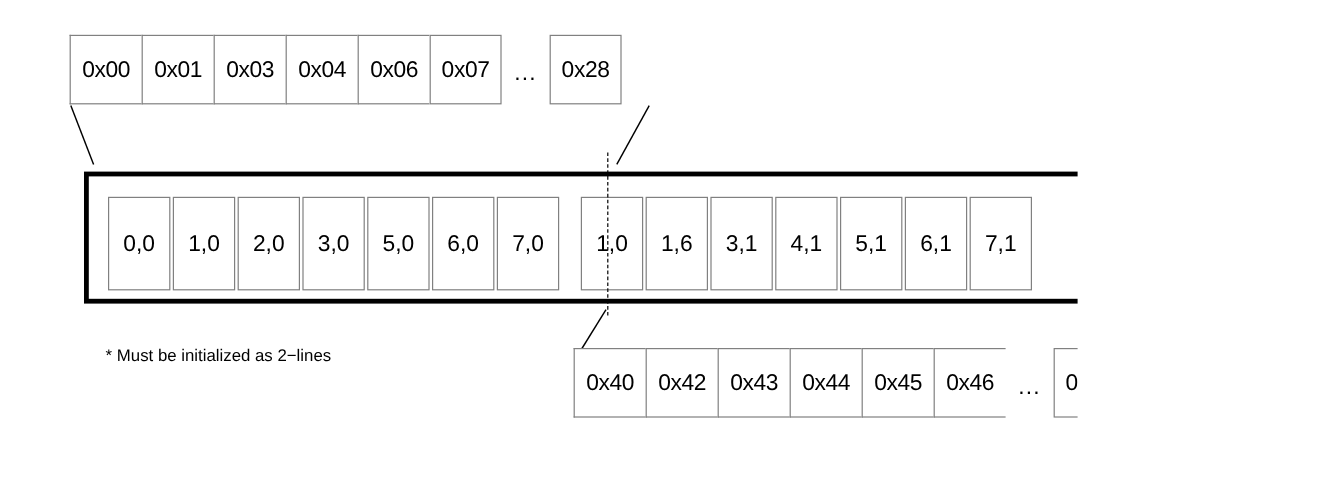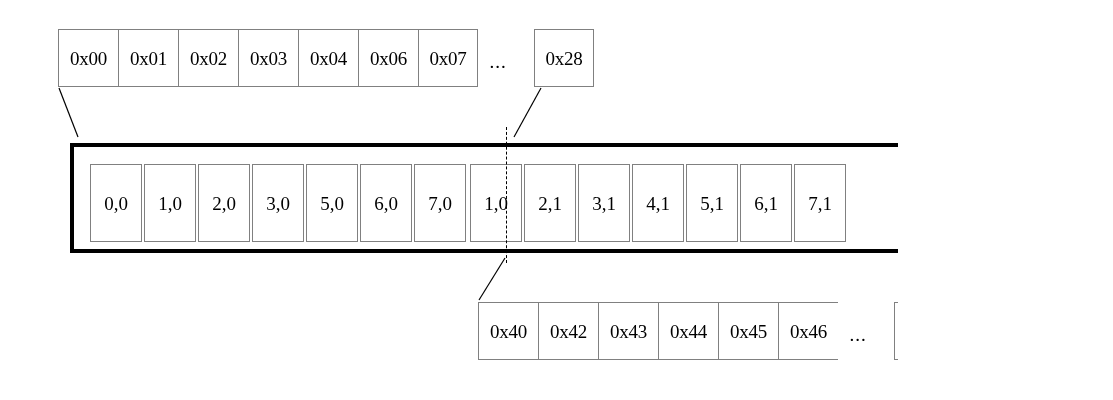--- a/index.html
+++ b/index.html
@@ -10,21 +10,20 @@
   body {
     font-family: "Liberation Sans", sans-serif;
     color: #000000;
   }
   #canvas {
     position: relative;
     width: 898px;
     height: 400px;
     background: #ffffff;
     overflow: hidden;
-    font-family: Liberation Serif, serif;
   }
 
   
   .addr-row {
     position: absolute;
     display: flex;
     align-items: stretch;
   }
   .addr-cell {
     width: 60px;
@@ -49,21 +48,21 @@
     display: flex;
     align-items: flex-end;
     justify-content: center;
     padding-bottom: 14px;
     box-sizing: border-box;
     font-size: 19px;
     letter-spacing: 1px;
   }
   .addr-cell.standalone {
     border-right-width: 1px;
-    margin-left: 16px;
+    margin-left: 0;
   }
 
   
   #memory-box {
     position: absolute;
     left: 70px;
     top: 143px;
     width: 872px;
     height: 110px;
     box-sizing: border-box;
@@ -121,21 +120,20 @@
   }
 </style>
 </head>
 <body>
 
 <div id="canvas">
 
   <div class="addr-row" id="top-row" style="left:58px; top:29px;">
     <div class="addr-cell">0x00</div>
     <div class="addr-cell">0x01</div>
-    <div class="addr-cell">0x02</div>
     <div class="addr-cell">0x03</div>
     <div class="addr-cell">0x04</div>
     <div class="addr-cell">0x06</div>
     <div class="addr-cell last-in-group">0x07</div>
     <div class="ellipsis">...</div>
     <div class="addr-cell standalone">0x28</div>
   </div>
 
   <svg class="connector" style="left:0px; top:0px; width:1113px; height:400px;">
     <line x1="59" y1="88" x2="78" y2="137"></line>
@@ -145,35 +143,36 @@
   </svg>
 
   <div id="memory-box">
     <div id="memory-cells">
       <div class="mem-cell">0,0</div>
       <div class="mem-cell">1,0</div>
       <div class="mem-cell">2,0</div>
       <div class="mem-cell">3,0</div>
       <div class="mem-cell">5,0</div>
       <div class="mem-cell">6,0</div>
-      <div class="mem-cell" style="margin-right:4px;">7,0</div>
+      <div class="mem-cell" style="margin-right:18px;">7,0</div>
       <div class="mem-cell">1,0</div>
-      <div class="mem-cell">2,1</div>
+      <div class="mem-cell">1,6</div>
       <div class="mem-cell">3,1</div>
       <div class="mem-cell">4,1</div>
       <div class="mem-cell">5,1</div>
       <div class="mem-cell">6,1</div>
       <div class="mem-cell">7,1</div>
     </div>
   </div>
 
   <div id="split-line"></div>
 
+  <div id="note">* Must be initialized as 2−lines</div>
 
-  <div class="addr-row" id="bottom-row" style="left:478px; top:302px;">
+  <div class="addr-row" id="bottom-row" style="left:478px; top:290px;">
     <div class="addr-cell">0x40</div>
     <div class="addr-cell">0x42</div>
     <div class="addr-cell">0x43</div>
     <div class="addr-cell">0x44</div>
     <div class="addr-cell">0x45</div>
     <div class="addr-cell">0x46</div>
     <div class="ellipsis">...</div>
     <div class="addr-cell standalone">0x68</div>
   </div>
 

